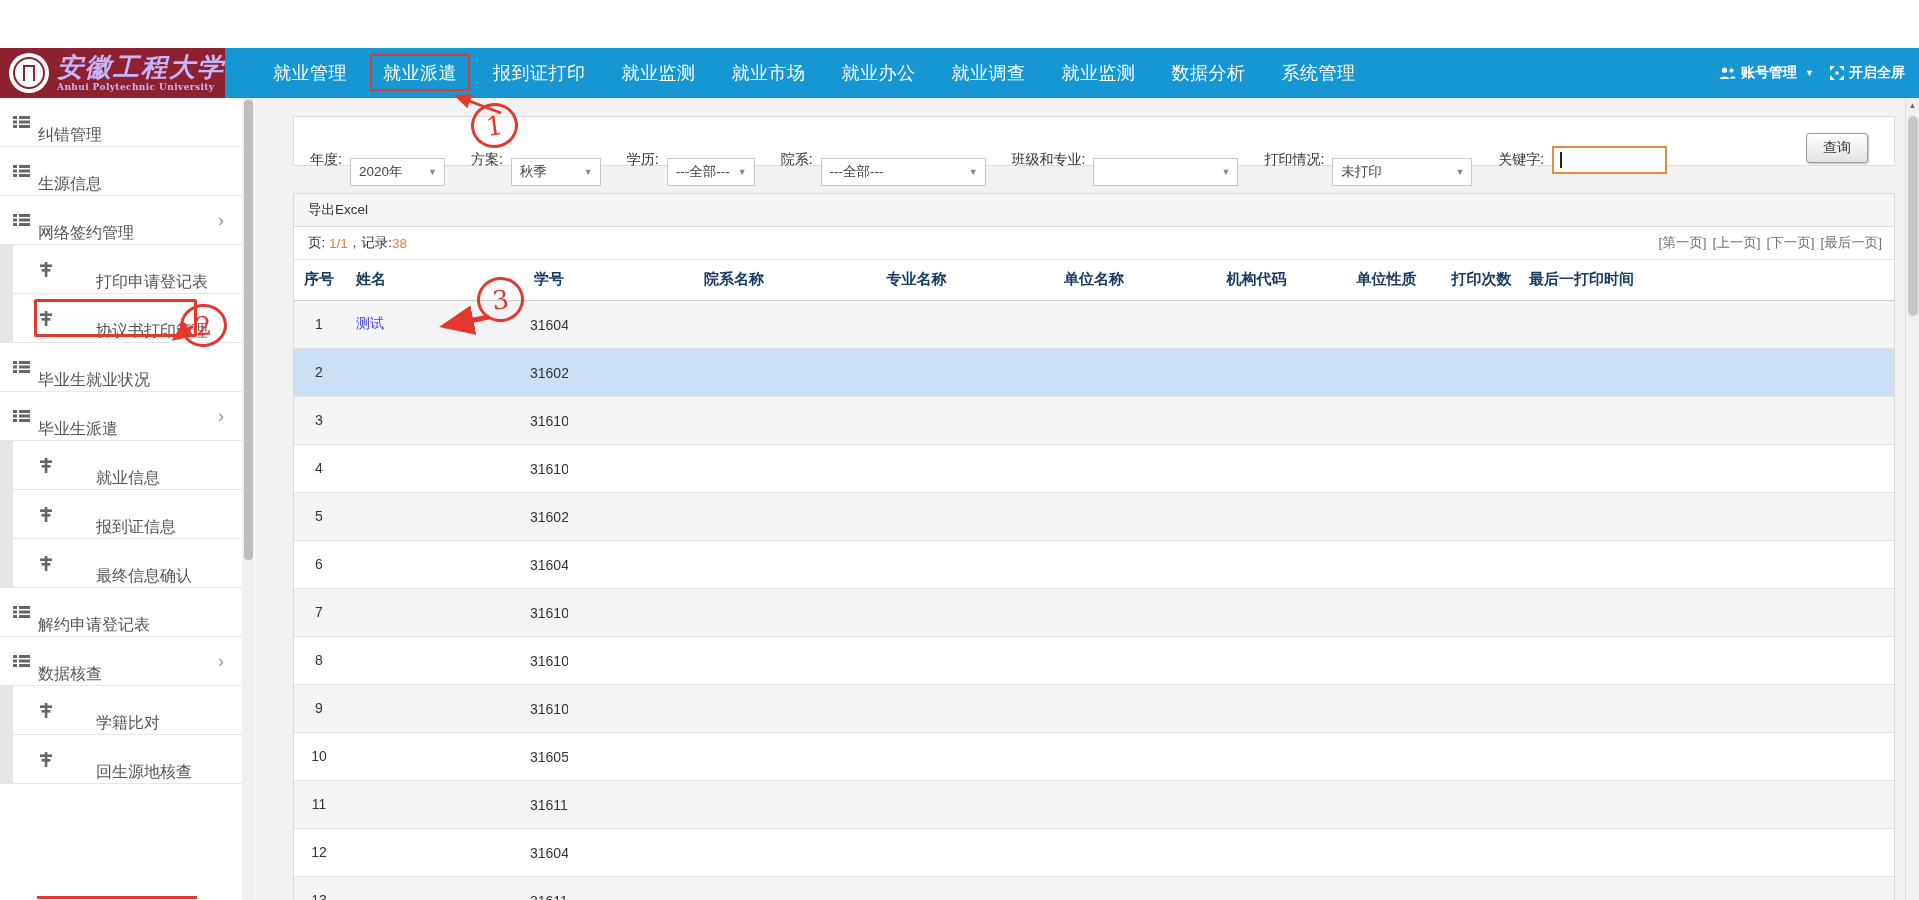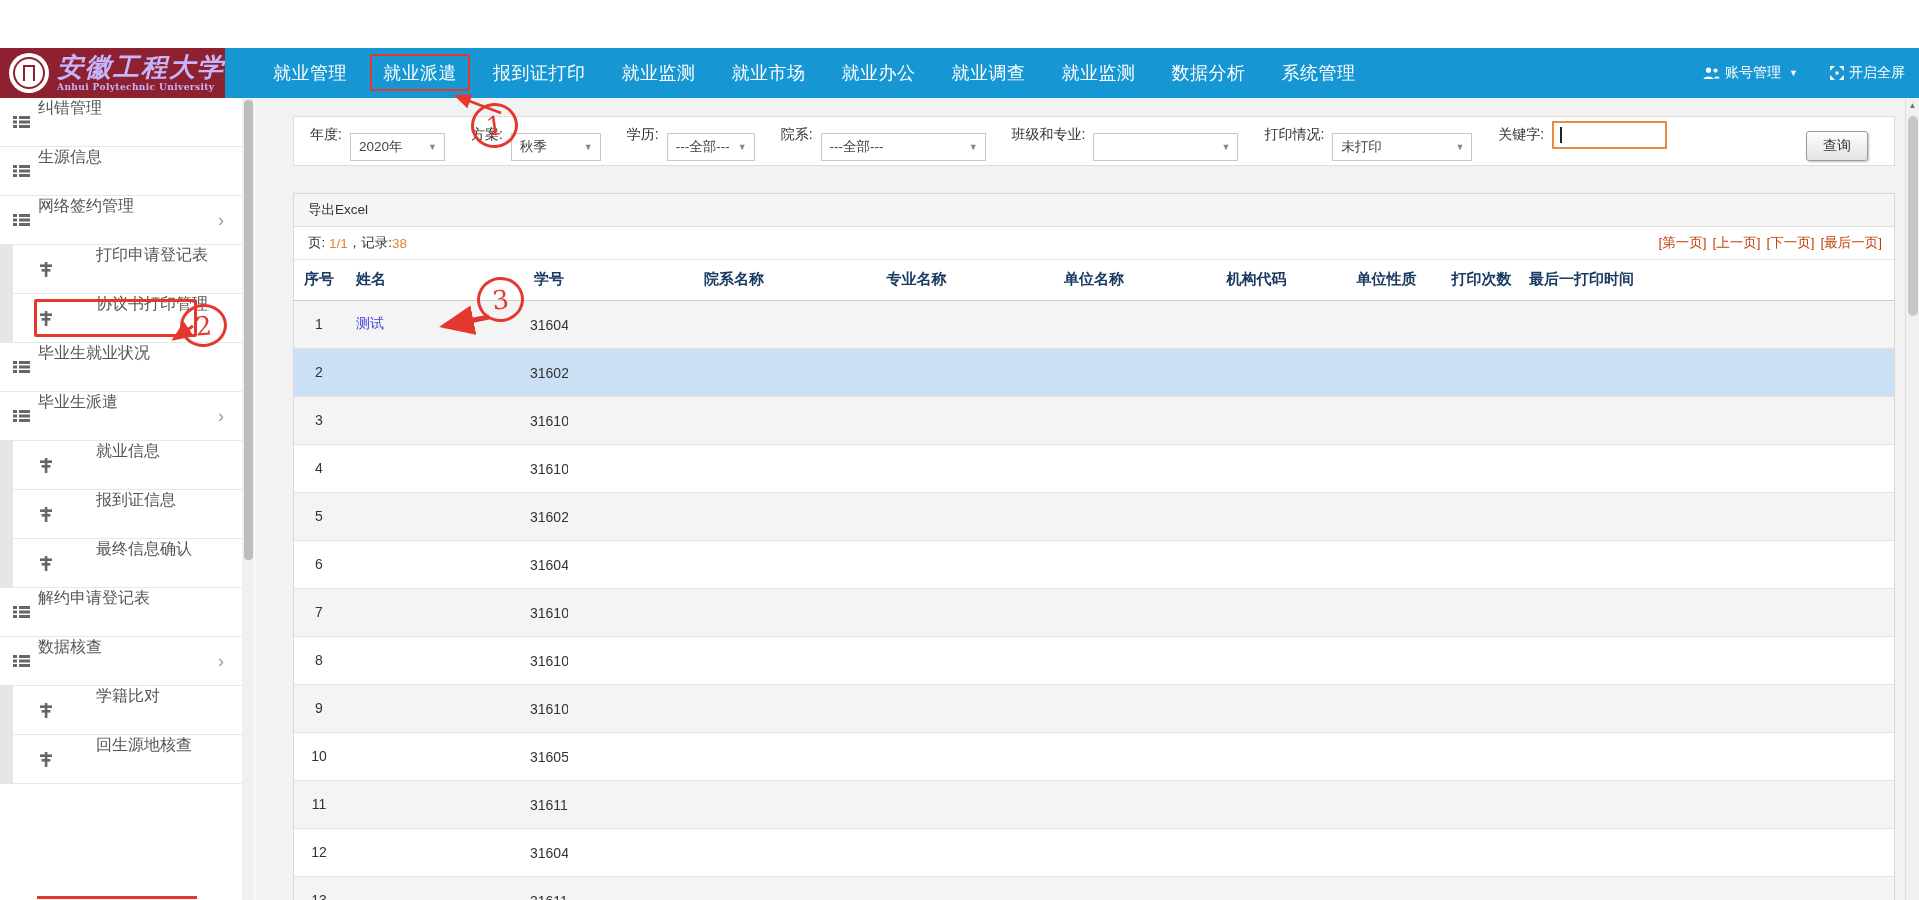--- a/index.html
+++ b/index.html
@@ -13,60 +13,60 @@
   .logo-block { width:225px; height:50px; background:#8e2130; display:flex; align-items:center; padding-left:9px; flex:none; }
   .seal { width:40px; height:40px; border-radius:50%; background:#fff; position:relative; flex:none; }
   .seal .ring { position:absolute; left:4px; top:4px; right:4px; bottom:4px; border:2px solid #8e2130; border-radius:50%; }
   .seal .core { position:absolute; left:14px; top:12px; width:12px; height:16px; border:2px solid #8e2130; border-bottom:none; }
   .logo-text { margin-left:8px; color:#c4b5fd; line-height:1; }
   .logo-cn { font-size:26px; font-weight:bold; font-style:italic; letter-spacing:2px; font-family:"DejaVu Serif","Liberation Serif",serif; white-space:nowrap; }
   .logo-en { font-size:9px; font-weight:bold; margin-top:3px; letter-spacing:0.4px; font-family:"DejaVu Serif","Liberation Serif",serif; white-space:nowrap; }
   .nav-list { display:flex; list-style:none; margin-left:30px; height:50px; }
   .nav-list li { position:relative; display:flex; align-items:center; padding:0 18px; color:#fff; font-size:18px; letter-spacing:0.5px; cursor:pointer; white-space:nowrap; }
   .ann-rect-nav { position:absolute; left:5px; right:5px; top:6px; bottom:7px; border:2px solid #e4372e; border-radius:2px; pointer-events:none; }
-  .header-right { position:absolute; right:14px; top:48px; height:50px; display:flex; align-items:center; gap:32px; color:#fff; font-size:14px; }
+  .header-right { position:absolute; right:14px; top:48px; height:50px; display:flex; align-items:center; gap:16px; color:#fff; font-size:14px;font-weight:bold; }
   .hr-item { display:flex; align-items:center; gap:5px; cursor:pointer; }
   .caret-down { font-size:9px; margin-left:3px; }
 
   
   .sidebar { position:absolute; left:0; top:98px; width:242px; bottom:0; background:#fff; }
-  .side-item { position:relative; height:49px; display:flex; align-items:flex-start; border-bottom:1px solid #e7e7e7; color:#555; font-size:16px; cursor:pointer; background:#fff; }
+  .side-item { position:relative; height:49px; display:flex; align-items:flex-end; border-bottom:1px solid #e7e7e7; color:#555; font-size:16px; cursor:pointer; background:#fff; }
   .side-item.parent { padding-left:38px; }
   .side-item.sub { padding-left:96px; }
   .side-item.sub::before { content:""; position:absolute; left:0; top:0; bottom:0; width:13px; background:#e6e6e6; }
   .mi { position:absolute; left:13px; top:17px; }
   .smi { position:absolute; left:39px; top:17px; }
   .chev { position:absolute; right:18px; top:50%; transform:translateY(-50%); color:#999; font-size:18px; line-height:1; }
   .ann-rect-side { position:absolute; left:34px; right:45px; top:5px; bottom:5px; border:3px solid #e4372e; border-radius:2px; pointer-events:none; }
   .side-scroll { position:absolute; left:242px; top:98px; width:12px; bottom:0; background:#f0f0f0; }
   .side-thumb { position:absolute; left:1.5px; top:2px; width:9px; height:460px; background:#bdbdbd; border-radius:4px; }
   .collapse-handle { position:absolute; left:257px; top:507px; width:24px; height:30px; background:#f7f7f7; border:1px solid #e0e0e0; border-radius:3px; color:#444; font-size:17px; font-weight:bold; display:flex; align-items:center; justify-content:center; cursor:pointer; }
 
   
   .main { position:absolute; left:255px; top:98px; right:0; bottom:0; background:#f2f2f2; }
   .page-scroll { position:absolute; right:0; top:98px; width:14px; bottom:0; background:#f1f1f1; border-left:1px solid #ddd; }
   .page-scroll .up { position:absolute; top:3px; left:0; width:100%; text-align:center; font-size:8px; color:#707070; }
   .page-thumb { position:absolute; left:2px; top:18px; width:10px; height:200px; background:#c6c6c6; border-radius:5px; }
 
-  .filter-panel { position:absolute; left:293px; top:116px; width:1602px; height:50px; background:#fff; border:1px solid #ddd; display:flex; align-items:flex-end; padding:4px 16px; }
+  .filter-panel { position:absolute; left:293px; top:116px; width:1602px; height:50px; background:#fff; border:1px solid #ddd; display:flex; align-items:flex-start; padding:16px 16px; }
   .f-label { font-size:14px; color:#333; margin-right:8px; white-space:nowrap; }
   .f-select { position:relative; height:28px; border:1px solid #c8c8c8; background:#fff; display:flex; align-items:center; padding:0 22px 0 8px; font-size:13.5px; color:#444; margin-right:26px; cursor:pointer; white-space:nowrap;margin-top:25px; }
   .f-select .arr { position:absolute; right:7px; top:50%; transform:translateY(-50%); font-size:9px; color:#888; }
   .kw-wrap { position:relative; margin-right:26px; }
   .kw-input { width:115px; height:28px; border:2px solid #e98b3e; padding-left:7px; font-size:13.5px; color:#333; outline:none; background:#fff; }
   .kw-caret { position:absolute; left:8px; top:6px; width:1.5px; height:16px; background:#222; }
   .search-btn { margin-left:auto; margin-right:10px; width:62px; height:30px; border:1px solid #9a9a9a; border-radius:3px; background:linear-gradient(#fefefe,#e3e3e3); box-shadow:1px 1px 2px rgba(0,0,0,0.25); font-size:14px; color:#333; cursor:pointer; font-family:inherit; }
 
   .table-panel { position:absolute; left:293px; top:193px; width:1602px; height:707px; background:#fff; border:1px solid #d9d9d9; }
   .toolbar { height:33px; background:#f5f5f5; border-bottom:1px solid #ddd; display:flex; align-items:center; padding-left:14px; font-size:13.5px; color:#333; }
   .export-btn { cursor:pointer; }
   .page-row { height:33px; border-bottom:1px solid #e5e5e5; display:flex; align-items:center; font-size:13.5px; color:#333; padding:0 12px 0 14px; }
   .page-row .orange { color:#e8802a; }
   .page-links { margin-left:auto; display:flex; gap:6px; }
-  .page-links span { color:#c2410c; cursor:pointer; }
+  .page-links span { color:#737373; cursor:pointer; }
 
   table.grid { width:100%; border-collapse:collapse; table-layout:fixed; }
   table.grid th { height:40px; font-size:15px; font-weight:bold; color:#1a3a62; border-bottom:1px solid #cccccc; text-align:center; white-space:nowrap; overflow:hidden; }
   table.grid th.left, table.grid td.left { text-align:left; padding-left:12px; }
   table.grid td { height:48px; font-size:14px; color:#333; text-align:center; white-space:nowrap; overflow:hidden; }
   table.grid tbody tr { border-bottom:1px solid #e2e2e2; }
   table.grid tbody tr.odd { background:#f4f4f4; }
   table.grid tbody tr.even { background:#fff; }
   table.grid tbody tr.selected { background:#cbe0f5; }
   .name-link { color:#3f3fd8; cursor:pointer; }

